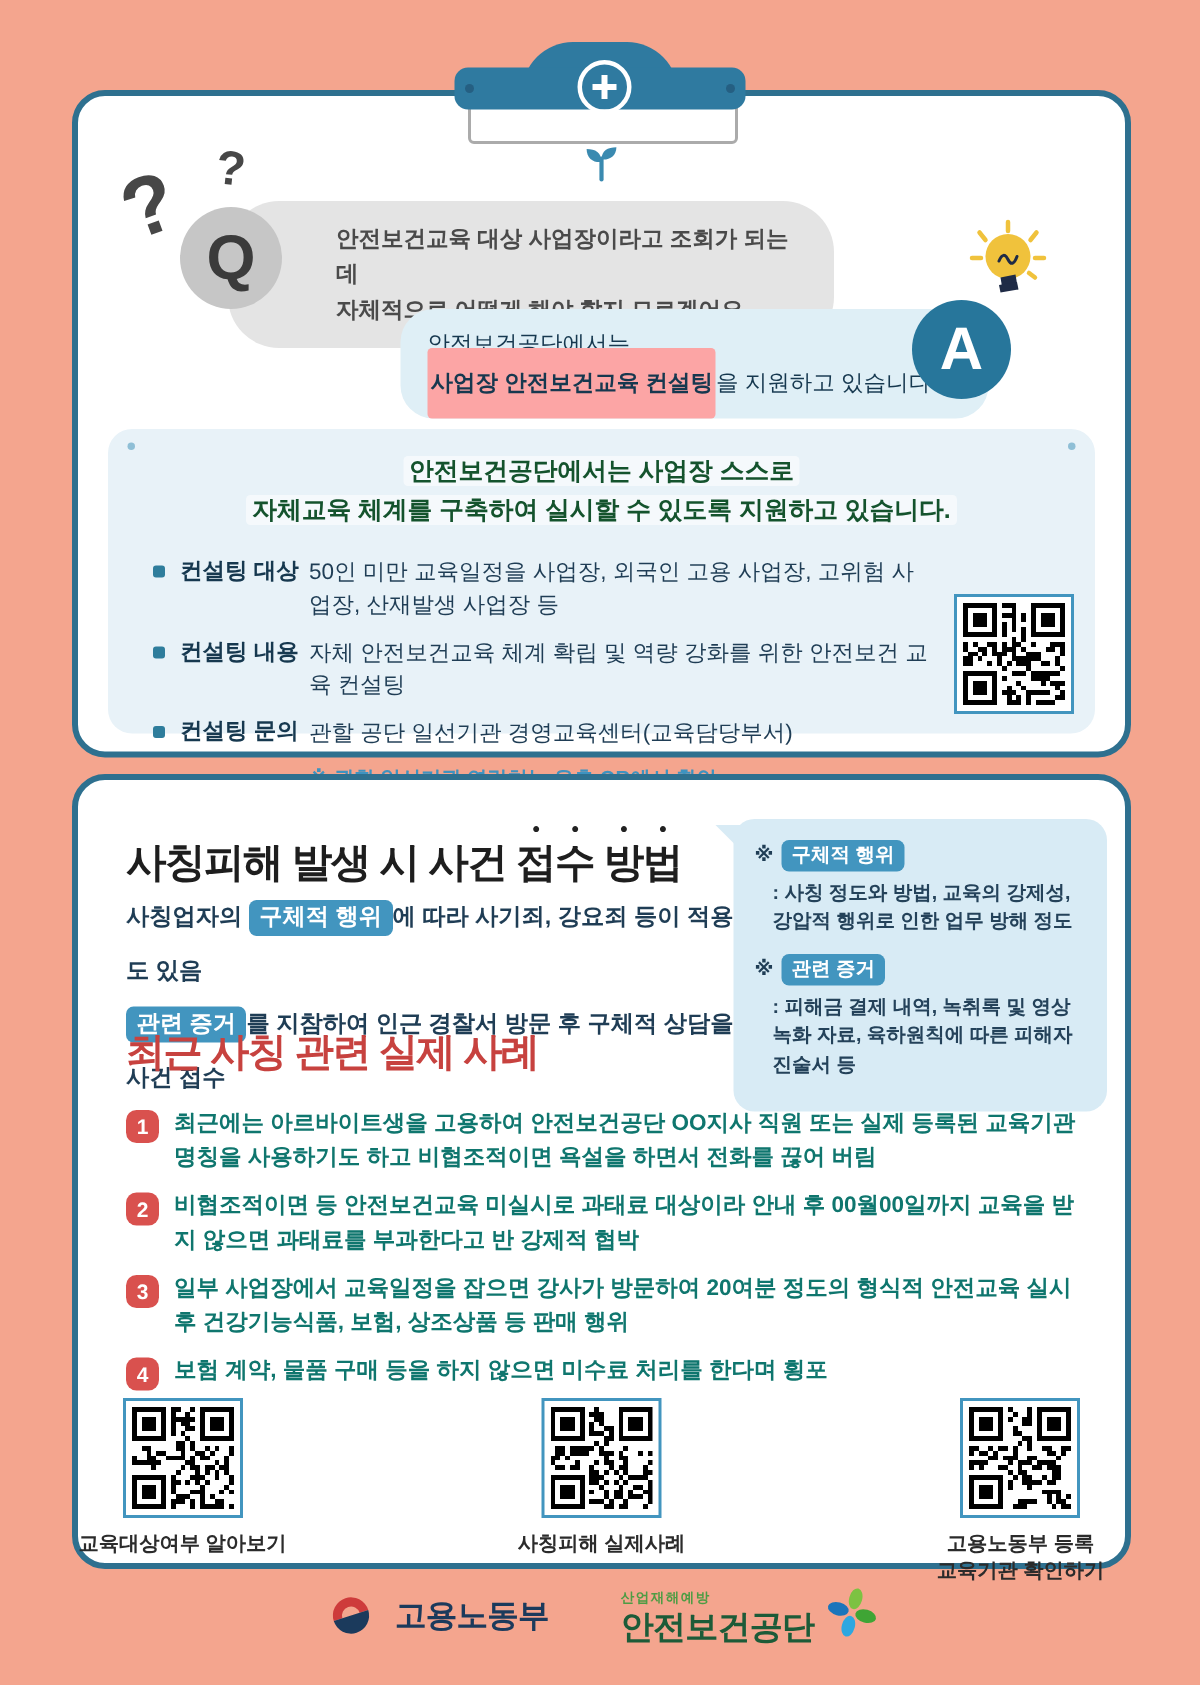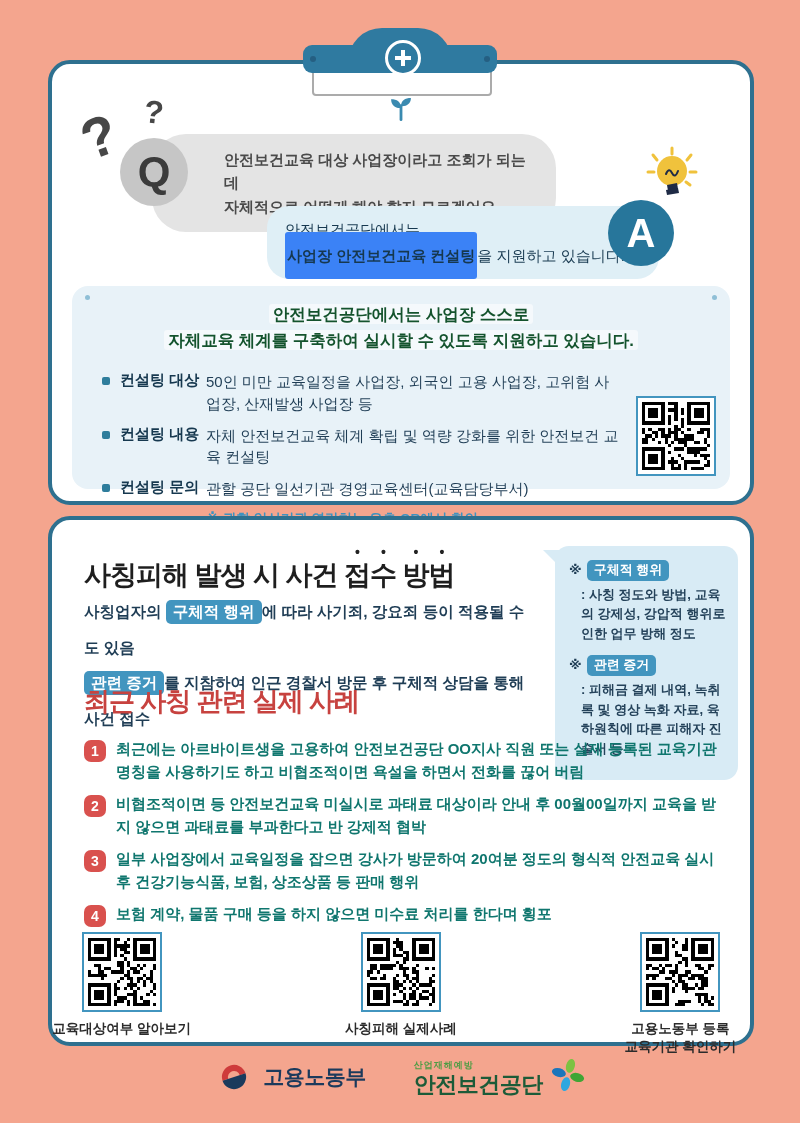--- a/index.html
+++ b/index.html
@@ -30,21 +30,21 @@
   .qmark1{position:absolute;left:30px;top:40px;font-size:56px;font-weight:900;color:#474747;transform:rotate(-20deg);}
   .qmark2{position:absolute;left:92px;top:30px;font-size:32px;font-weight:900;color:#474747;transform:rotate(6deg);}
 
   .q-bubble{position:absolute;left:100px;top:70px;width:404px;box-sizing:border-box;background:#E4E4E4;
     border-radius:34px;padding:14px 18px 14px 72px;color:#4A4A4A;font-size:15px;font-weight:bold;line-height:1.55;}
   .q-circle{position:absolute;left:68px;top:74px;width:68px;height:68px;border-radius:50%;background:#C6C6C6;
     display:flex;align-items:center;justify-content:center;color:#3B3B3B;font-size:42px;font-weight:900;z-index:2;}
 
   .a-bubble{position:absolute;left:215px;top:142px;width:392px;box-sizing:border-box;background:#DFEFF6;
     border-radius:22px;padding:11px 18px;color:#16384F;font-size:15px;line-height:1.7;}
-  .a-strong{font-weight:900;background:#3b82f6;padding:15px 2px;border-radius:3px;}
+  .a-strong{font-weight:900;background:#fca5a5;padding:15px 2px;border-radius:3px;}
   .a-circle{position:absolute;left:556px;top:136px;width:66px;height:66px;border-radius:50%;background:#27769B;
     display:flex;align-items:center;justify-content:center;color:#fff;font-size:40px;font-weight:900;z-index:2;}
   .bulb{position:absolute;left:588px;top:80px;width:64px;height:64px;}
 
   .info-box{position:absolute;left:20px;right:20px;top:222px;bottom:12px;background:#E8F2F8;border-radius:16px;}
   .info-dot{position:absolute;top:9px;width:5px;height:5px;border-radius:50%;background:#8FBFD6;}
   .info-dot.l{left:13px;} .info-dot.r{right:13px;}
   .info-heading{margin-top:16px;text-align:center;font-weight:bold;font-size:16.5px;color:#14532d;line-height:1.55;}
   .info-heading span{background:rgba(255,255,255,.55);padding:1px 4px;border-radius:3px;}
   .info-rows{margin:18px 110px 0 30px;}
@@ -56,21 +56,21 @@
   .info-qr{position:absolute;right:14px;top:110px;width:80px;height:80px;box-sizing:border-box;border:2px solid #4295BF;background:#fff;padding:4px;}
   .qr-pattern{width:100%;height:100%;}
 
   
   .c2-title{position:absolute;left:32px;top:24px;font-size:27px;font-weight:900;color:#1E1E1E;letter-spacing:-1px;}
   .emph{-webkit-text-emphasis:filled dot #222;-webkit-text-emphasis-position:over right;
         text-emphasis:filled dot #222;text-emphasis-position:over right;}
   .c2-intro{position:absolute;left:32px;top:74px;width:446px;font-size:15.5px;color:#1F3D55;line-height:2.3;font-weight:bold;}
   .chip{display:inline-block;background:#4295BF;color:#fff;font-weight:bold;padding:2px 7px;border-radius:5px;line-height:1.3;}
 
-  .side-bubble{position:absolute;right:12px;top:26px;width:183px;box-sizing:border-box;background:#D8EBF5;
+  .side-bubble{position:absolute;right:12px;top:26px;width:249px;box-sizing:border-box;background:#D8EBF5;
     border-radius:14px;padding:14px 12px 10px 14px;font-size:13px;color:#1F3D55;}
   .side-bubble::before{content:"";position:absolute;left:-12px;top:4px;width:0;height:0;
     border:13px solid transparent;border-right-color:#D8EBF5;border-top-color:#D8EBF5;}
   .bsec{margin-bottom:12px;}
   .bsec-head{font-weight:bold;margin-bottom:4px;}
   .bmark{margin-right:5px;font-weight:bold;color:#1F3D55;}
   .bsec-text{margin-left:12px;line-height:1.5;font-weight:bold;color:#24425A;}
 
   .cases-title{position:absolute;left:32px;top:164px;font-size:26px;font-weight:900;color:#C7423F;letter-spacing:-1px;}
   .cases{position:absolute;left:32px;top:218px;width:644px;}

